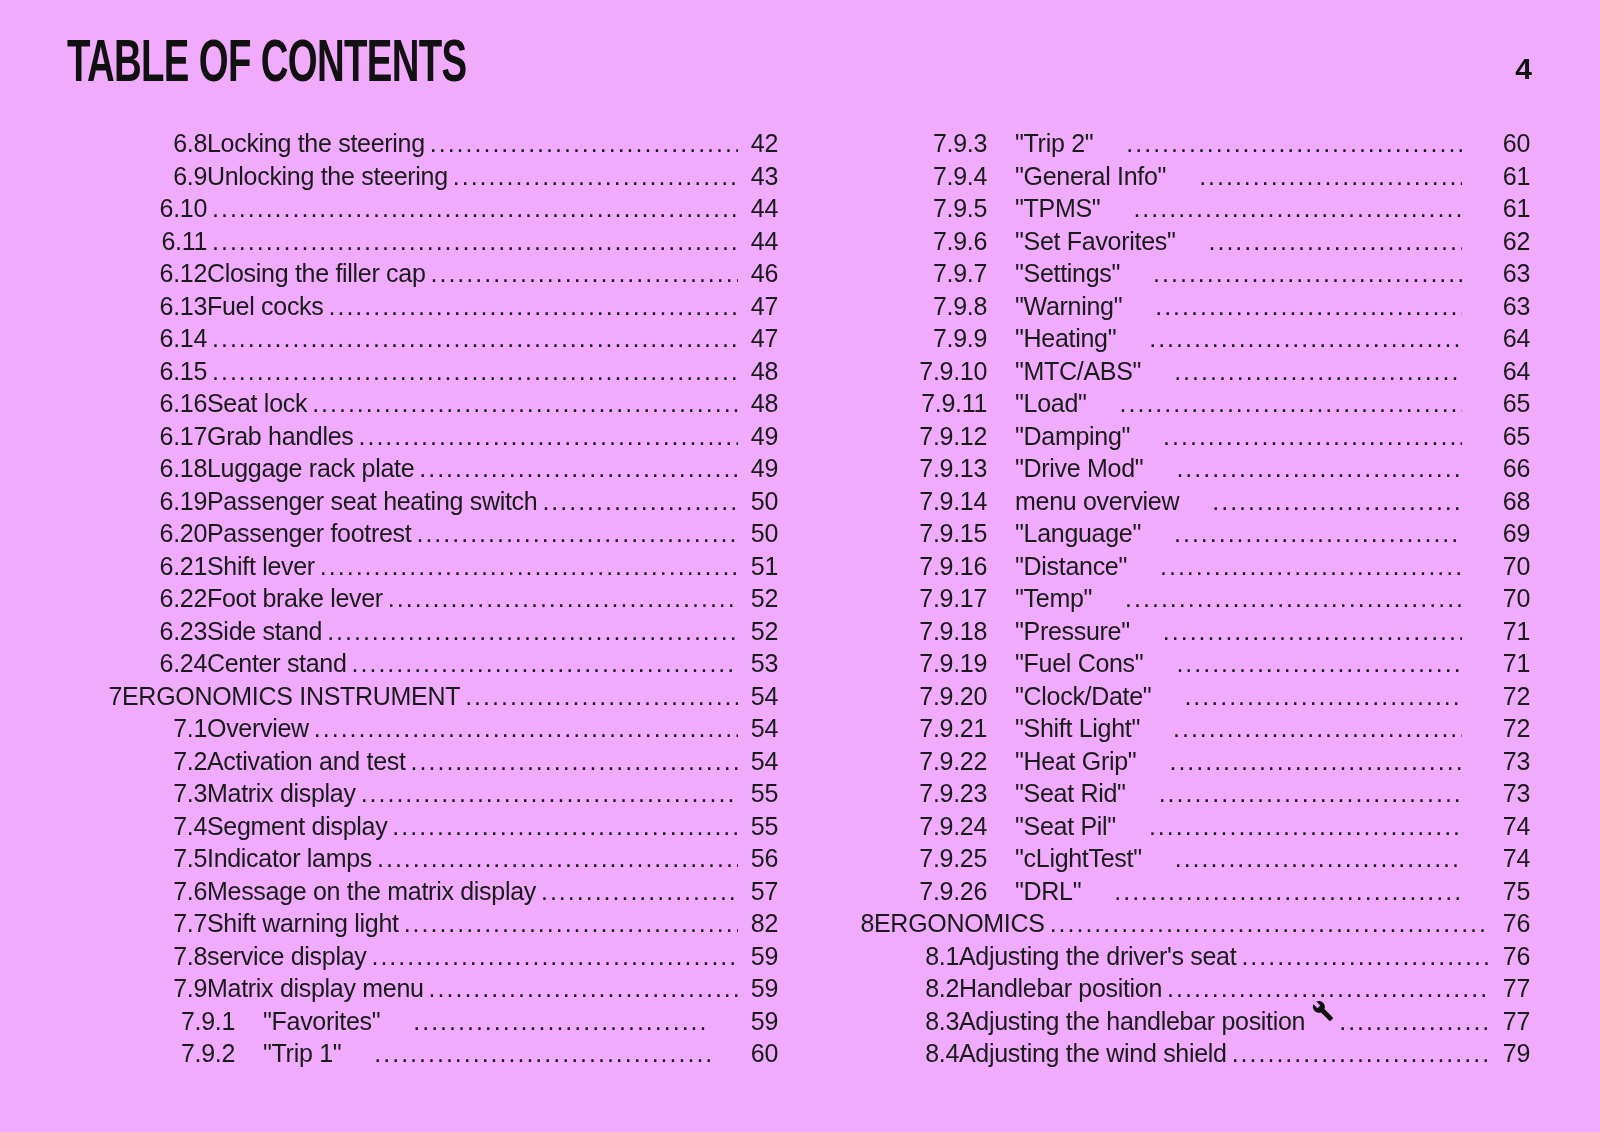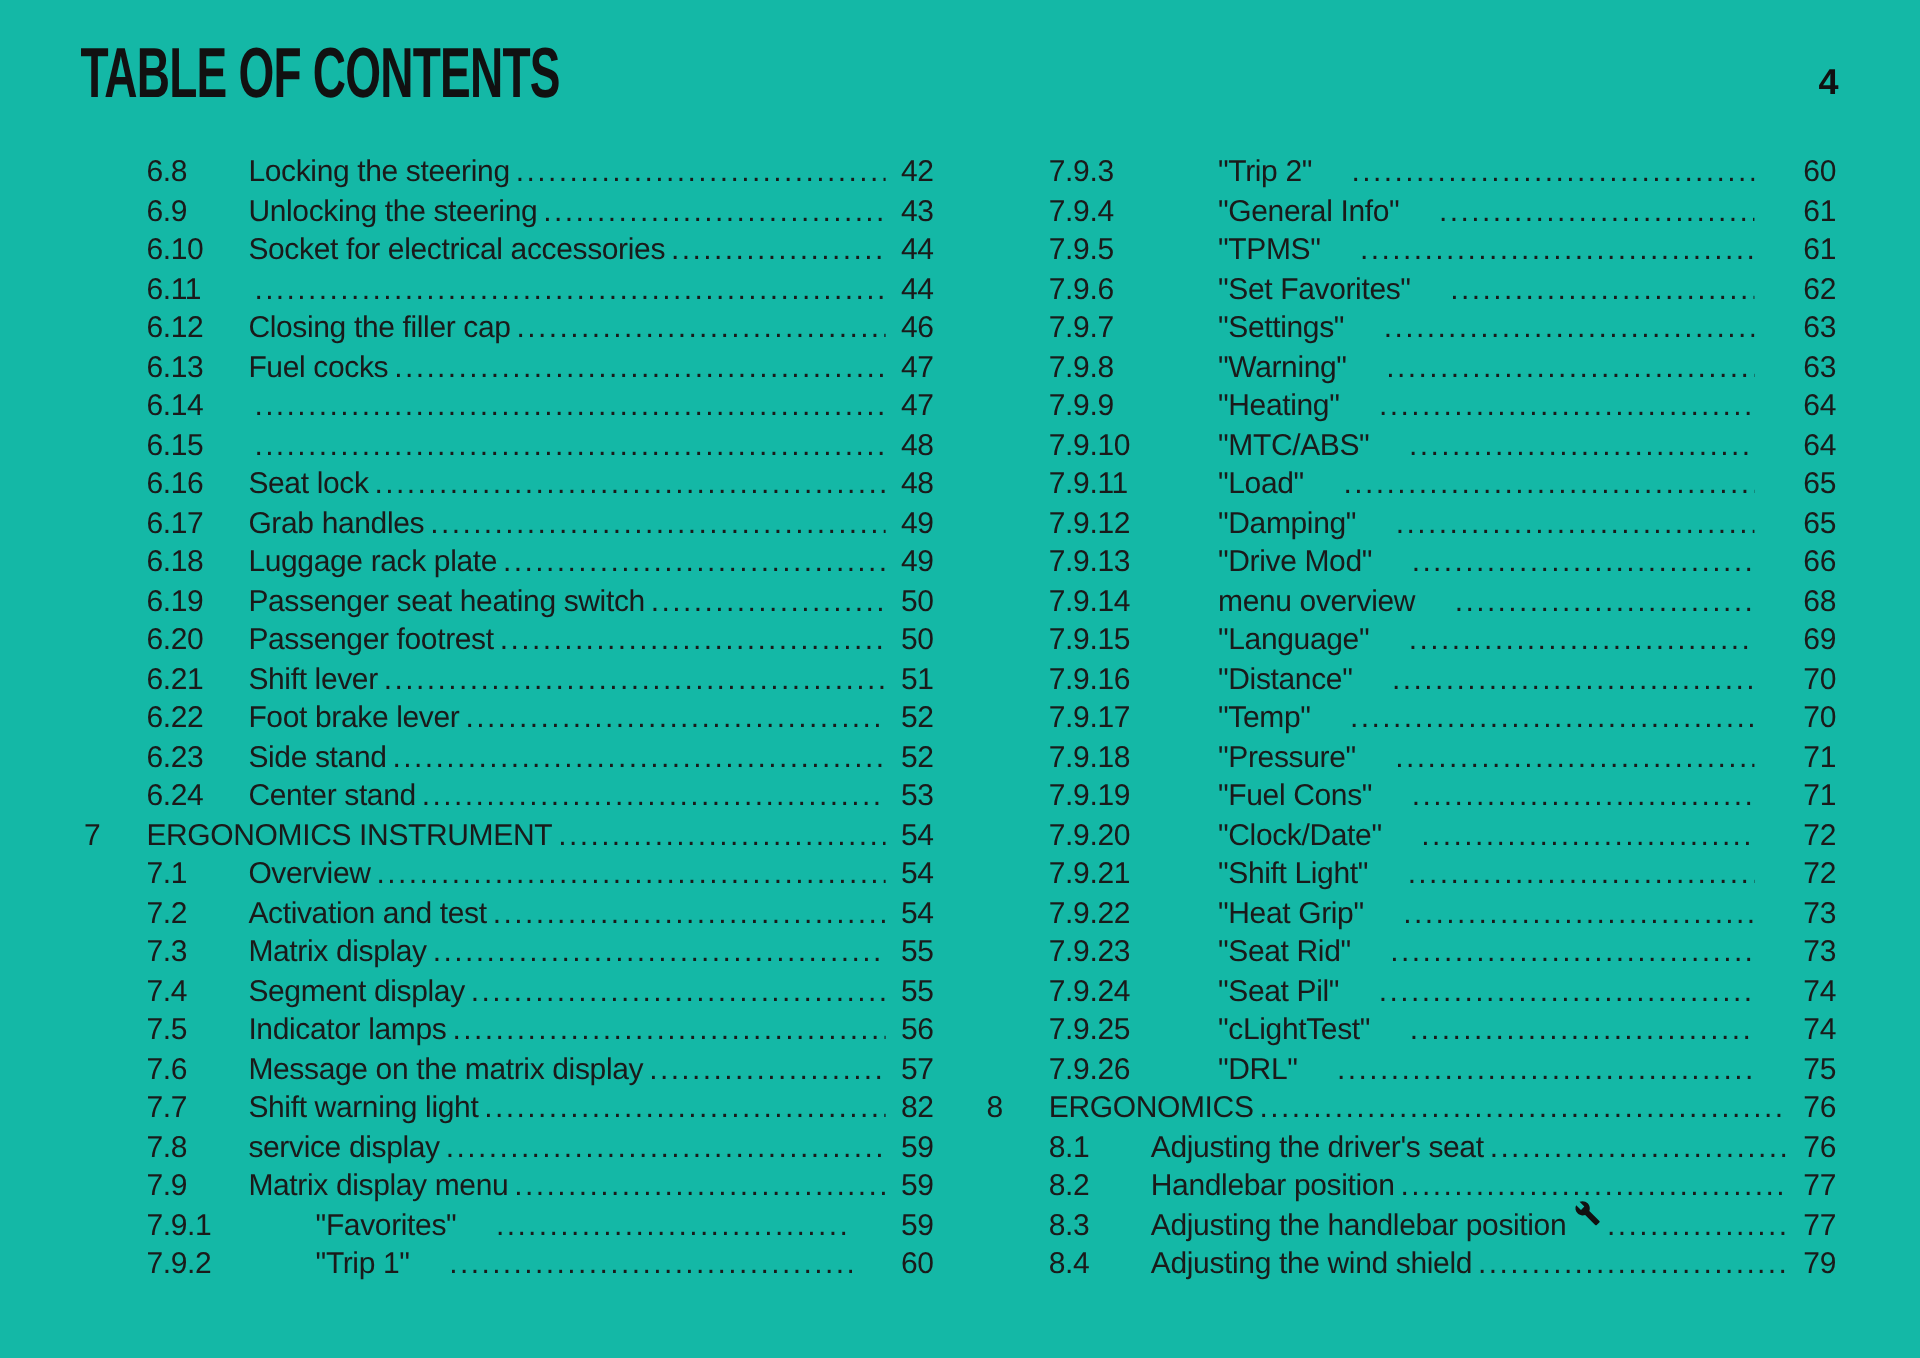--- a/index.html
+++ b/index.html
@@ -11,21 +11,21 @@
     width: 1600px;
     height: 1132px;
     font-family: "Liberation Sans", sans-serif;
     color: #1a1a1a;
     position: relative;
     overflow: hidden;
   }
   .page {
     position: absolute;
     inset: 0;
-    background: #14b8a6;
+    background: #f0abfc;
   }
   
   .doc-title {
     position: absolute;
     left: 67px;
     top: 27px;
     margin: 0;
     font-size: 59px;
     font-weight: 700;
     letter-spacing: -1px;
@@ -58,21 +58,21 @@
   }
   .row {
     display: flex;
     align-items: baseline;
     height: 32.5px;
     line-height: 32.5px;
     font-size: 25px;
     letter-spacing: -0.3px;
     white-space: nowrap;
   }
-  .num  { flex: none; }
+  .num  { flex: none; text-align: right; }
   .lv1 .num { width: 52px; }
   .lv2 { padding-left: 52px; }
   .lv2 .num { width: 85px; }
   .lv3 { padding-left: 52px; gap: 28px; }
   .lv3 .num { width: 113px; }
   .title { flex: none; }
   .leader {
     flex: 1 1 auto;
     min-width: 0;
     overflow: hidden;
@@ -117,21 +117,20 @@
 
   <div class="row lv2">
     <span class="num">6.9</span>
     <span class="title">Unlocking the steering</span>
     <span class="leader" aria-hidden="true">..........................................................................................</span>
     <span class="pg">43</span>
   </div>
 
   <div class="row lv2">
     <span class="num">6.10</span>
-    <span class="title">Socket for electrical accessories</span>
     <span class="leader" aria-hidden="true">..........................................................................................</span>
     <span class="pg">44</span>
   </div>
 
   <div class="row lv2">
     <span class="num">6.11</span>
     <span class="leader" aria-hidden="true">..........................................................................................</span>
     <span class="pg">44</span>
   </div>
 

